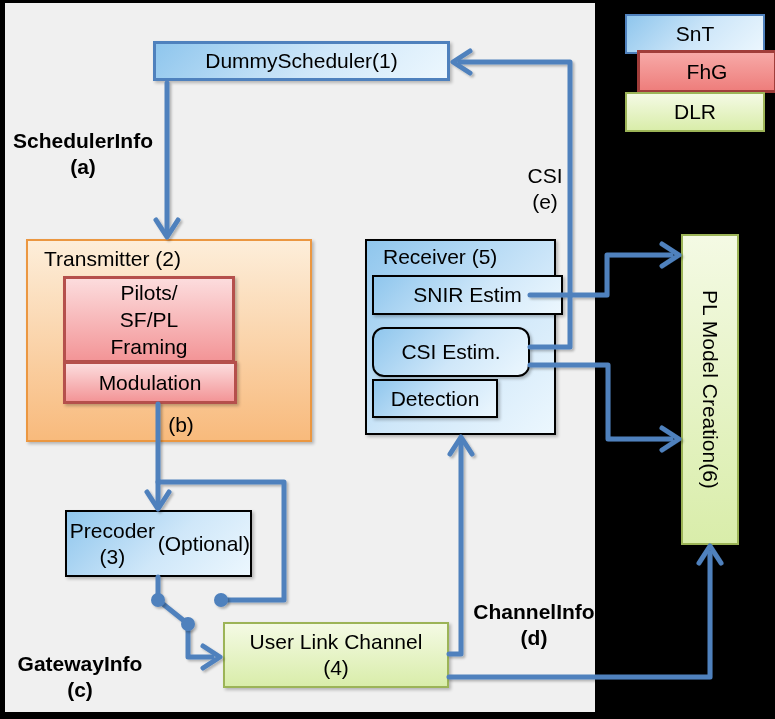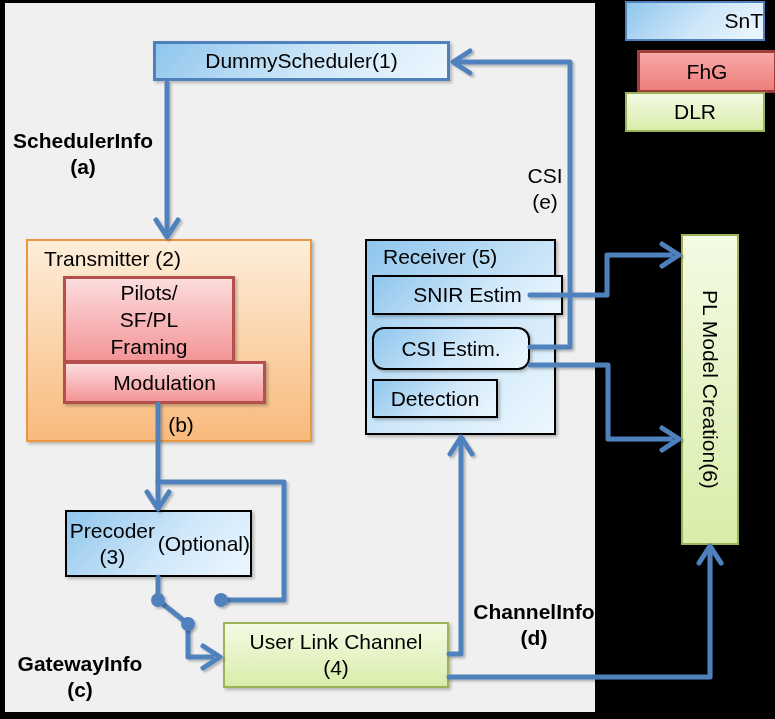--- a/index.html
+++ b/index.html
@@ -32,51 +32,51 @@
   </div>
 
   <div class="box orange" style="left:26px;top:239px;width:286px;height:203px;"></div>
   <div class="corner-label" style="left:44px;top:246px;">Transmitter (2)</div>
 
   <div class="box pink" style="left:63px;top:276px;width:172px;height:87px;flex-direction:column;line-height:27px;">
     <span>Pilots/</span>
     <span>SF/PL</span>
     <span>Framing</span>
   </div>
-  <div class="box pink" style="left:63px;top:361px;width:203px;height:43px;">
+  <div class="box pink" style="left:63px;top:361px;width:174px;height:43px;">
     <span>Modulation</span>
   </div>
 
   <div class="box blueblk" style="left:65px;top:510px;width:187px;height:67px;flex-direction:row;">
     <span>Precoder (3)</span>
     <span>(Optional)</span>
   </div>
 
   <div class="box green" style="left:223px;top:622px;width:226px;height:66px;flex-direction:column;">
     <span>User Link Channel</span>
     <span>(4)</span>
   </div>
 
   <div class="box blueblk" style="left:365px;top:239px;width:191px;height:196px;"></div>
   <div class="corner-label" style="left:383px;top:244px;">Receiver (5)</div>
   <div class="box blueblk" style="left:372px;top:275px;width:191px;height:40px;border-width:2px;">
     <span>SNIR Estim</span>
   </div>
-  <div class="box blueblk" style="left:372px;top:327px;width:158px;height:43px;border-width:2px;border-radius:12px;">
+  <div class="box blueblk" style="left:372px;top:327px;width:158px;height:50px;border-width:2px;border-radius:12px;">
     <span>CSI Estim.</span>
   </div>
   <div class="box blueblk" style="left:372px;top:379px;width:126px;height:39px;border-width:2px;">
     <span>Detection</span>
   </div>
 
   <div class="box green" style="left:681px;top:234px;width:58px;height:311px;">
     <span class="vtext">PL Model Creation(6)</span>
   </div>
 
-  <div class="box blue" style="left:625px;top:1px;width:140px;height:40px;border-width:2px;box-shadow:none;justify-content:flex-end;">
+  <div class="box blue" style="left:625px;top:14px;width:140px;height:40px;border-width:2px;box-shadow:none;">
     <span>SnT</span>
   </div>
   <div class="box pink" style="left:625px;top:50px;width:140px;height:43px;background:linear-gradient(180deg,#f7a9a7 0%,#ee7e7c 100%);border-color:#a03d3a;box-shadow:none;margin-left:12px;">
     <span>FhG</span>
   </div>
   <div class="box green" style="left:625px;top:92px;width:140px;height:40px;box-shadow:none;">
     <span>DLR</span>
   </div>
 
   <div class="flabel" style="left:83px;top:128px;">

